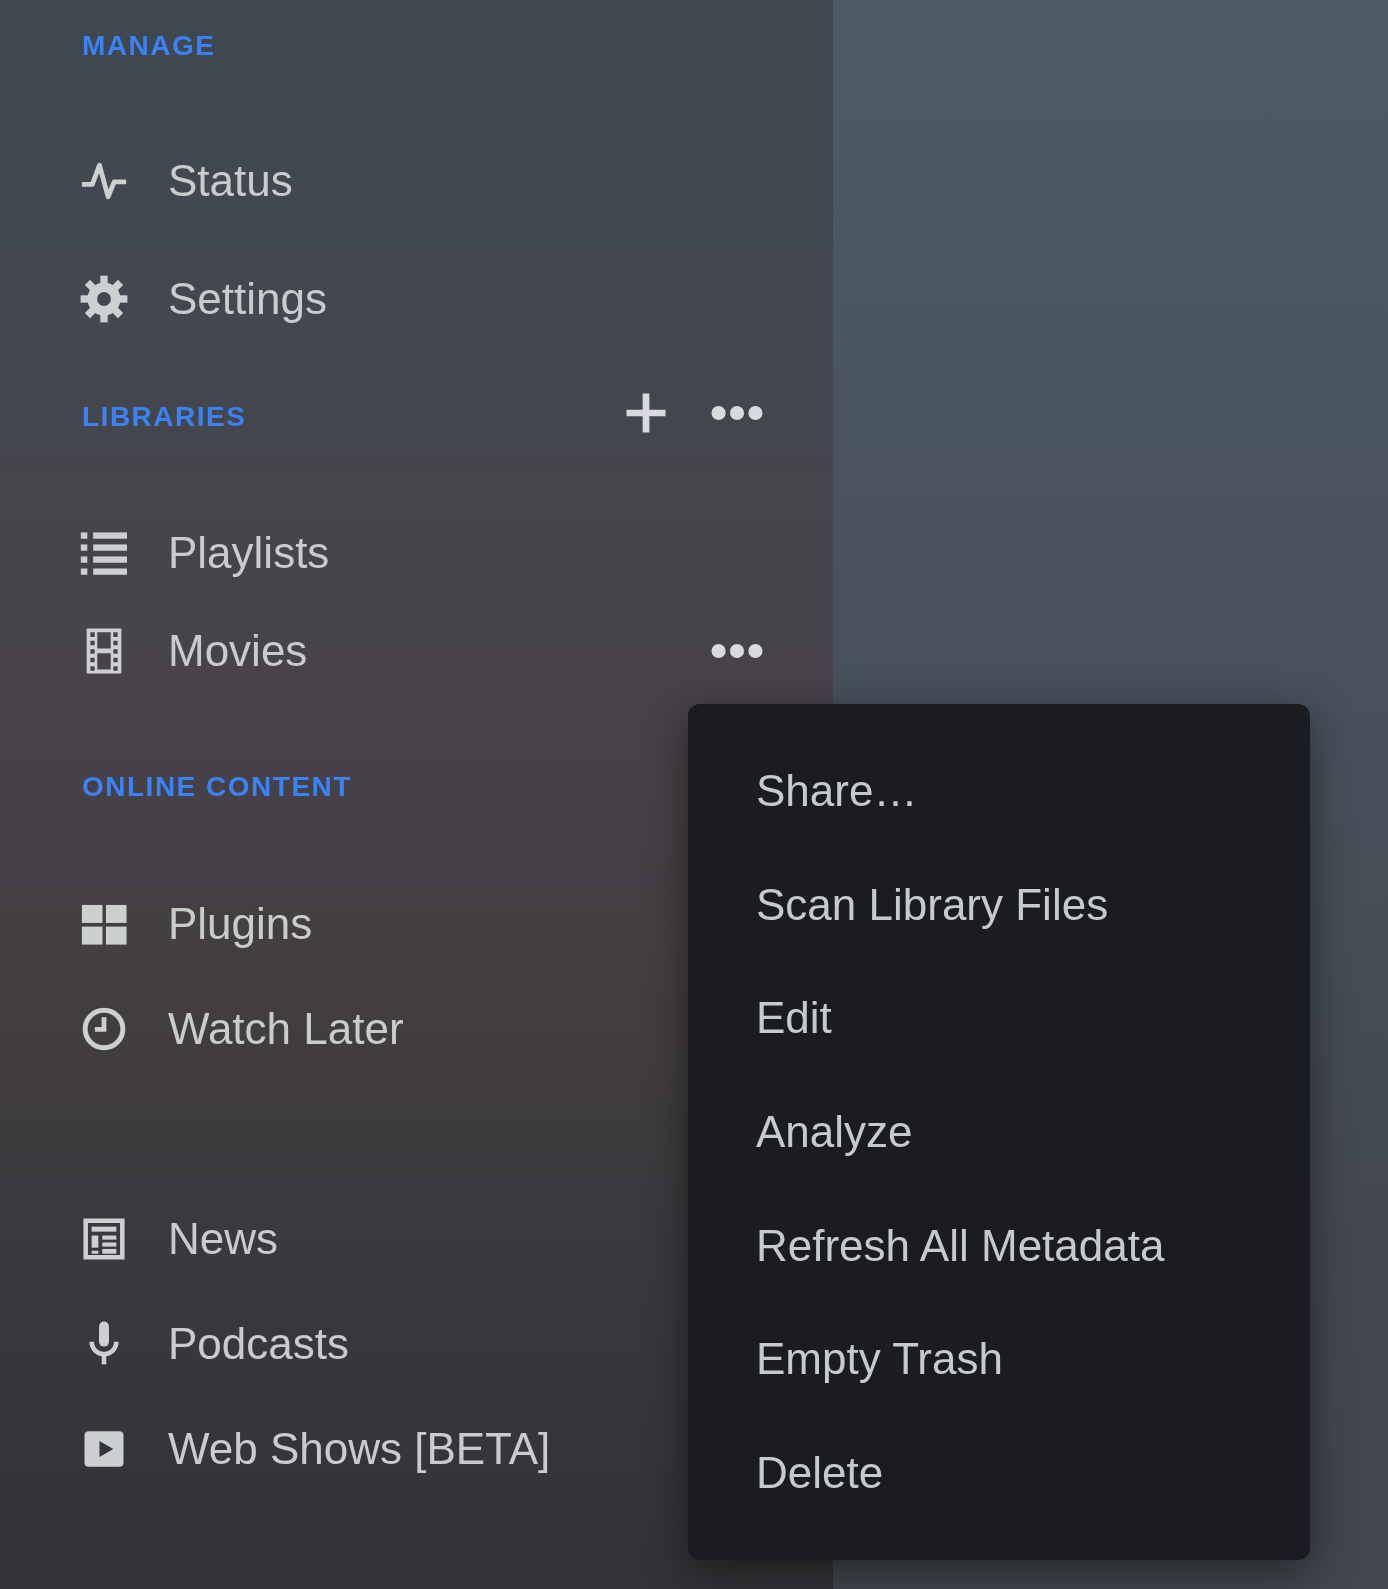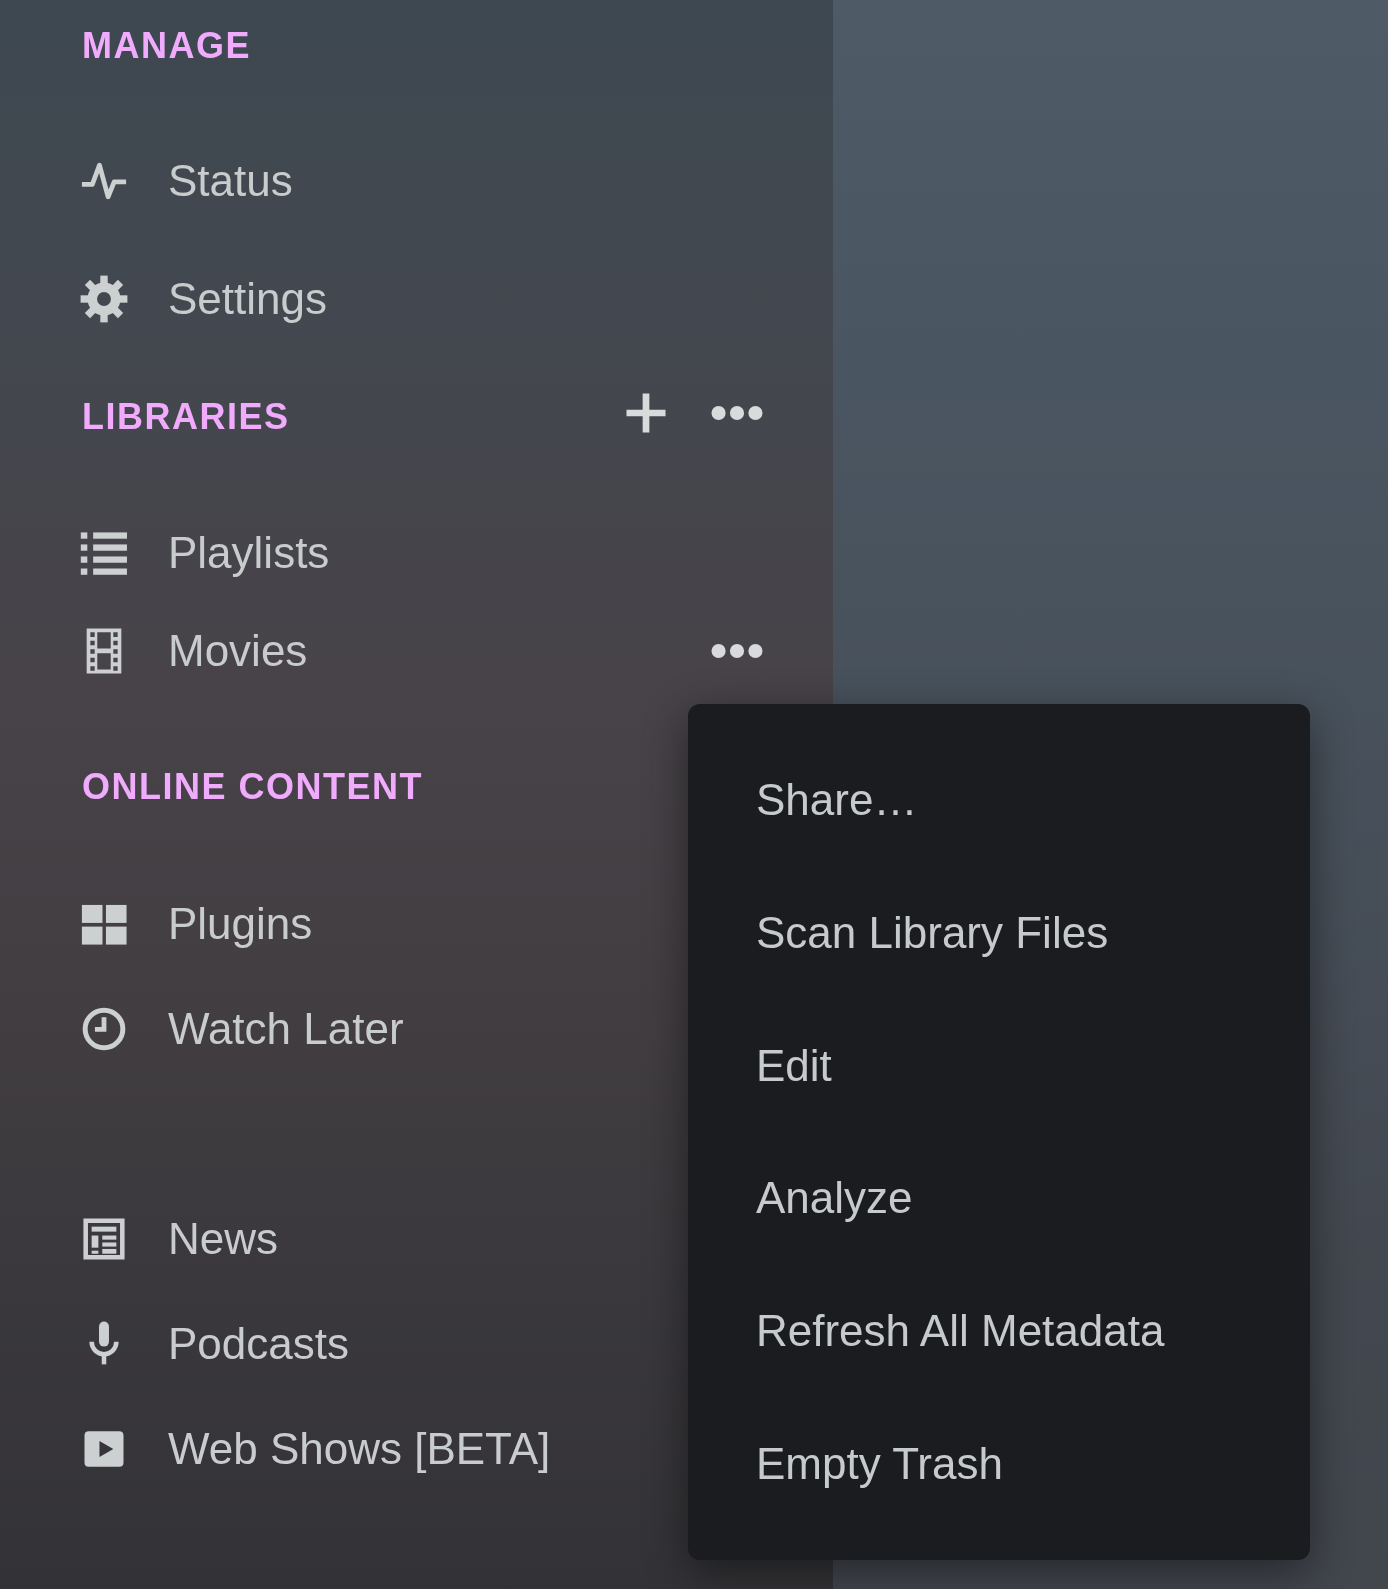--- a/index.html
+++ b/index.html
@@ -13,22 +13,22 @@
   .bg-left{
     position:absolute;left:0;top:0;width:833px;height:1589px;
     background:linear-gradient(180deg,#3e4851 0%,#434850 18%,#474349 42%,#443f43 58%,#3b393d 78%,#333236 100%);
   }
   .bg-right{
     position:absolute;left:833px;top:0;width:555px;height:1589px;
     background:linear-gradient(180deg,#4e5a66 0%,#4a5662 20%,#47505a 50%,#434850 78%,#42464d 100%);
   }
   .section-header{
     position:absolute;left:82px;height:44px;line-height:44px;
-    font-size:36px;font-weight:bold;letter-spacing:1.5px;
-    color:#f0abfc;white-space:nowrap;
+    font-size:28px;font-weight:bold;letter-spacing:1.5px;
+    color:#3b82f6;white-space:nowrap;
   }
   .nav-row{
     position:absolute;left:78px;height:64px;display:flex;align-items:center;
     color:#cdd0d1;cursor:default;
   }
   .nav-row .icon{width:52px;height:52px;flex:0 0 52px;display:block;}
   .nav-row .label{
     margin-left:38px;font-size:44px;color:#c9cccd;white-space:nowrap;line-height:64px;
   }
   .hdr-action{
@@ -191,14 +191,15 @@
     <span class="label">Web Shows [BETA]</span>
   </div>
 
   <div class="context-menu">
     <div class="menu-item">Share…</div>
     <div class="menu-item">Scan Library Files</div>
     <div class="menu-item">Edit</div>
     <div class="menu-item">Analyze</div>
     <div class="menu-item">Refresh All Metadata</div>
     <div class="menu-item">Empty Trash</div>
+    <div class="menu-item">Delete</div>
   </div>
 </div>
 
 </body></html>

